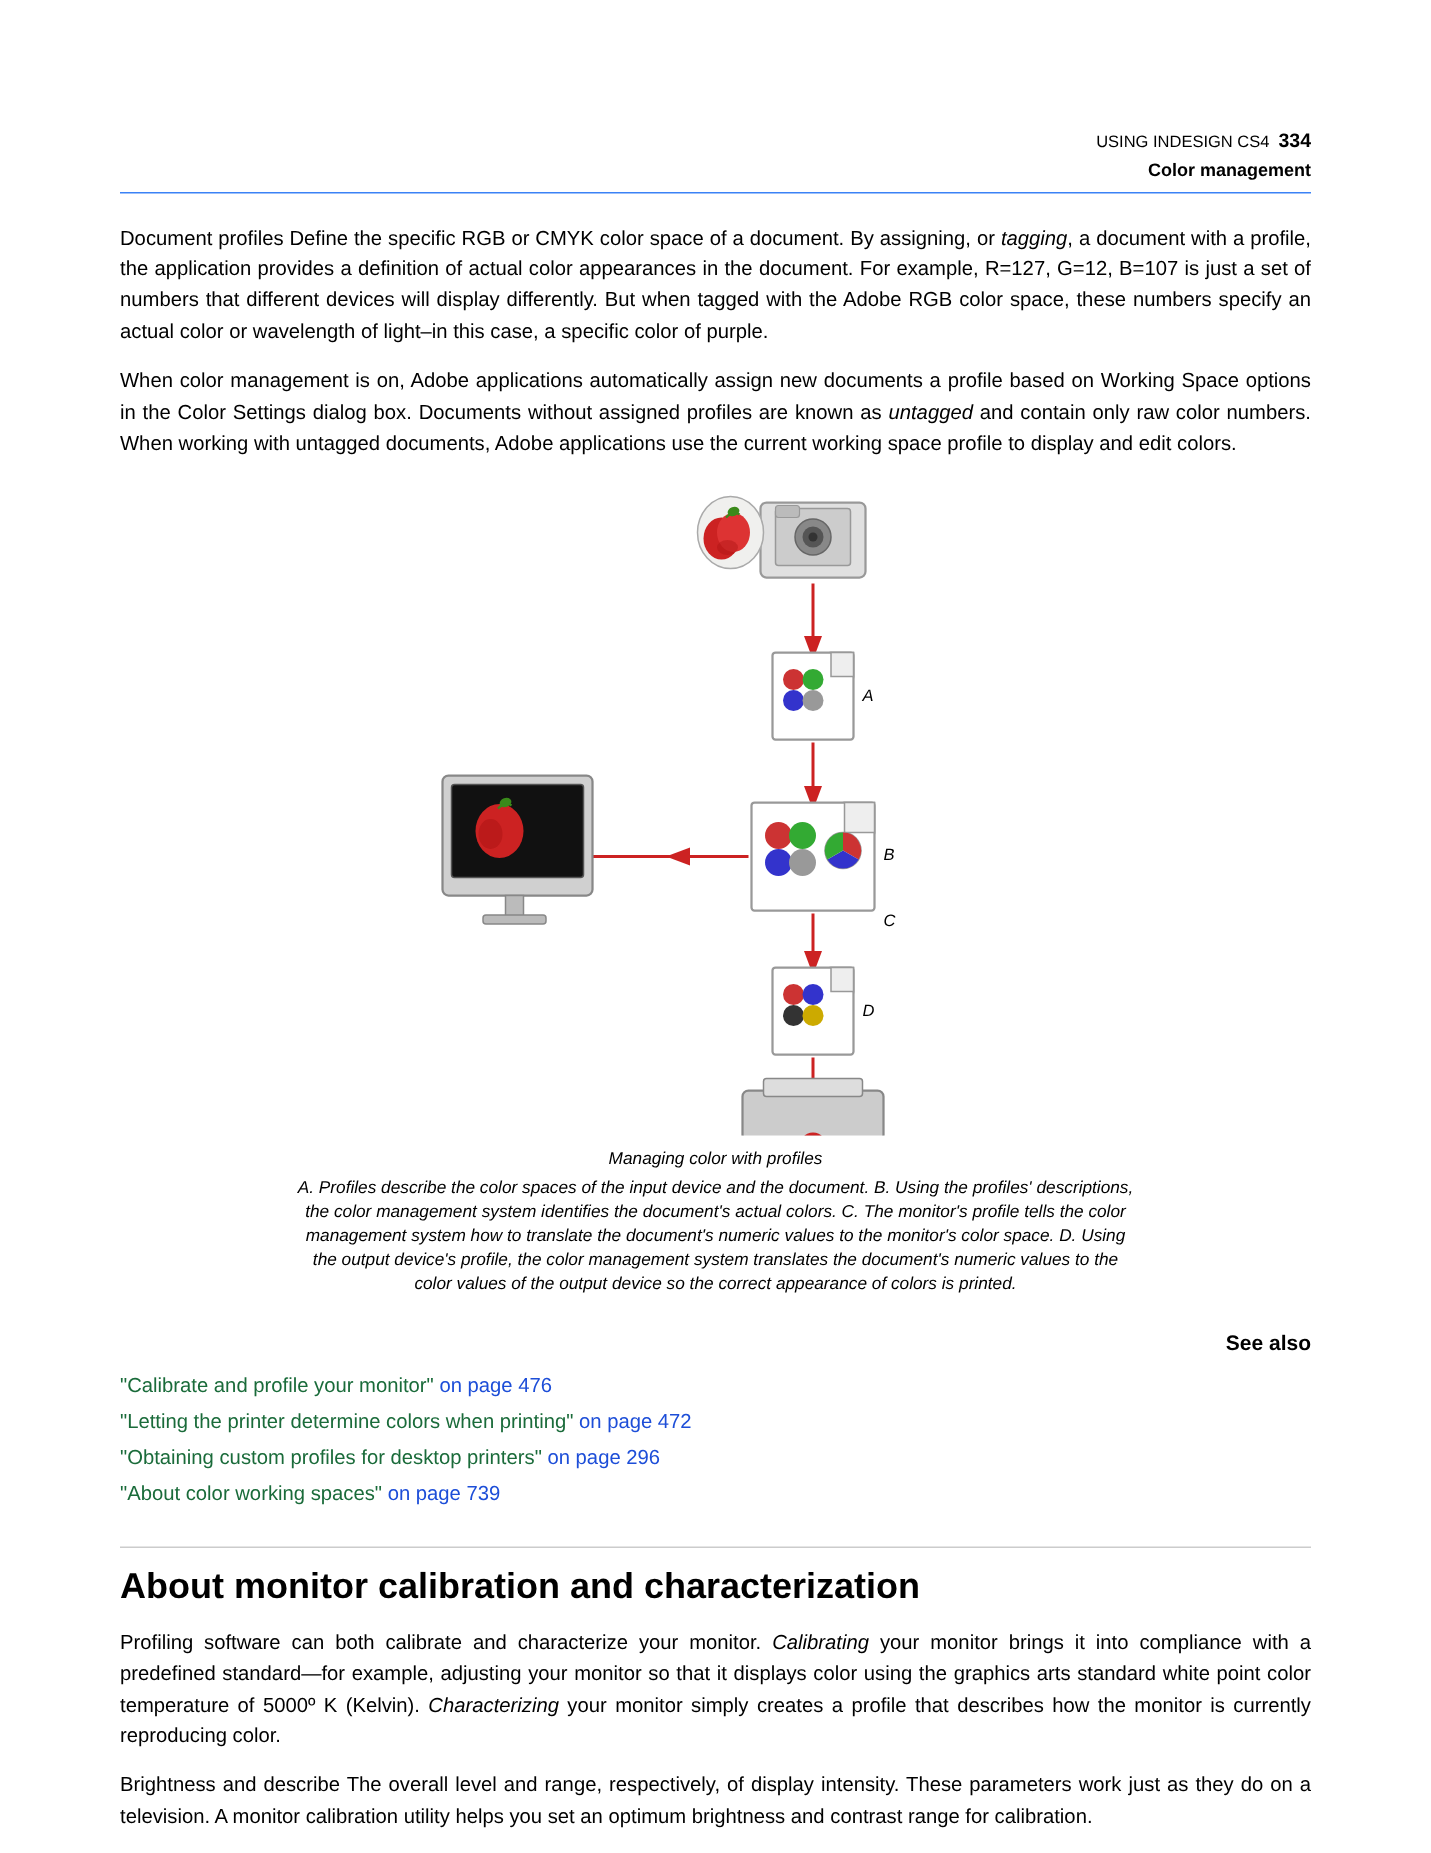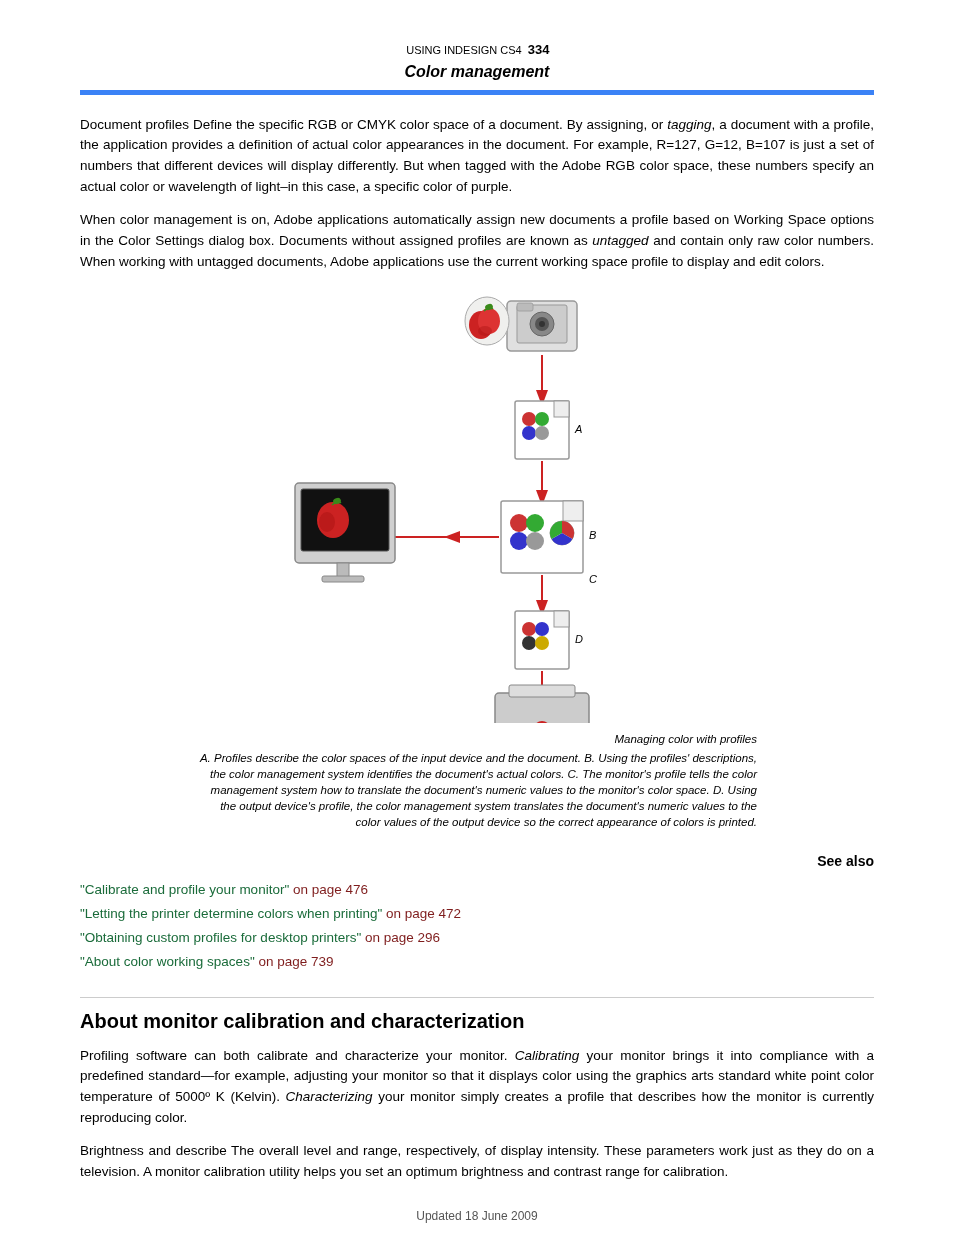--- a/index.html
+++ b/index.html
@@ -17,25 +17,26 @@
     .page {
       width: 954px;
       min-height: 1235px;
       background: #fff;
       padding: 40px 80px 60px 80px;
       position: relative;
     }
 
     .header {
       display: flex;
-      justify-content: center;
+      justify-content: flex-end;
       align-items: flex-start;
       margin-bottom: 20px;
-      border-bottom: 5px solid #3b82f6;
+      border-bottom: 1px solid #3b82f6;
       padding-bottom: 6px;
+      margin-top: 44px;
     }
 
     .header-right {
       text-align: right;
       font-size: 11px;
     }
 
     .header-page-num {
       font-size: 13px;
       font-weight: bold;
@@ -71,21 +72,21 @@
     .figure-container {
       display: flex;
       flex-direction: column;
       align-items: center;
       margin: 20px 0 10px 0;
     }
 
     .figure-caption {
       font-size: 11.5px;
       font-style: italic;
-      text-align: right;
+      text-align: center;
       width: 100%;
       max-width: 560px;
       margin-top: 8px;
       line-height: 1.4;
     }
 
     .figure-caption .caption-title {
       display: block;
       margin-bottom: 3px;
     }
@@ -99,25 +100,25 @@
       font-weight: bold;
       margin-bottom: 8px;
       text-align: right;
     }
 
     .see-also-link-text {
       color: #1a6b3a;
     }
 
     .see-also-page {
-      color: #7f1d1d;
+      color: #1d4ed8;
     }
 
     .section-heading {
-      font-size: 20px;
+      font-size: 24px;
       font-weight: bold;
       margin: 24px 0 12px 0;
       line-height: 1.3;
       border-top: 1px solid #ccc;
       padding-top: 10px;
     }
 
     .footer {
       position: absolute;
       bottom: 30px;
@@ -138,21 +139,21 @@
 <body>
 
 <div class="page">
 
   <div class="header">
     <div class="header-right">
       <div class="header-title-line">
         <span class="header-section">USING INDESIGN CS4</span>
         <span class="header-page-num">334</span>
       </div>
-      <div style="font-size:16px; font-weight:bold;font-style:italic;">Color management</div>
+      <div style="font-size:12px; font-weight:bold;">Color management</div>
     </div>
   </div>
 
   <p class="body-text">
     <strong>Document profiles</strong><span>  Define the specific RGB or CMYK color space of a document. By assigning, or </span><em>tagging</em><span>, a document with a profile, the application provides a definition of actual color appearances in the document. For example, R=127, G=12, B=107 is just a set of numbers that different devices will display differently. But when tagged with the Adobe RGB color space, these numbers specify an actual color or wavelength of light–in this case, a specific color of purple.</span>
   </p>
 
   <p class="body-text">
     <span>When color management is on, Adobe applications automatically assign new documents a profile based on Working Space options in the Color Settings dialog box. Documents without assigned profiles are known as </span><em>untagged</em><span> and contain only raw color numbers. When working with untagged documents, Adobe applications use the current working space profile to display and edit colors.</span>
   </p>

